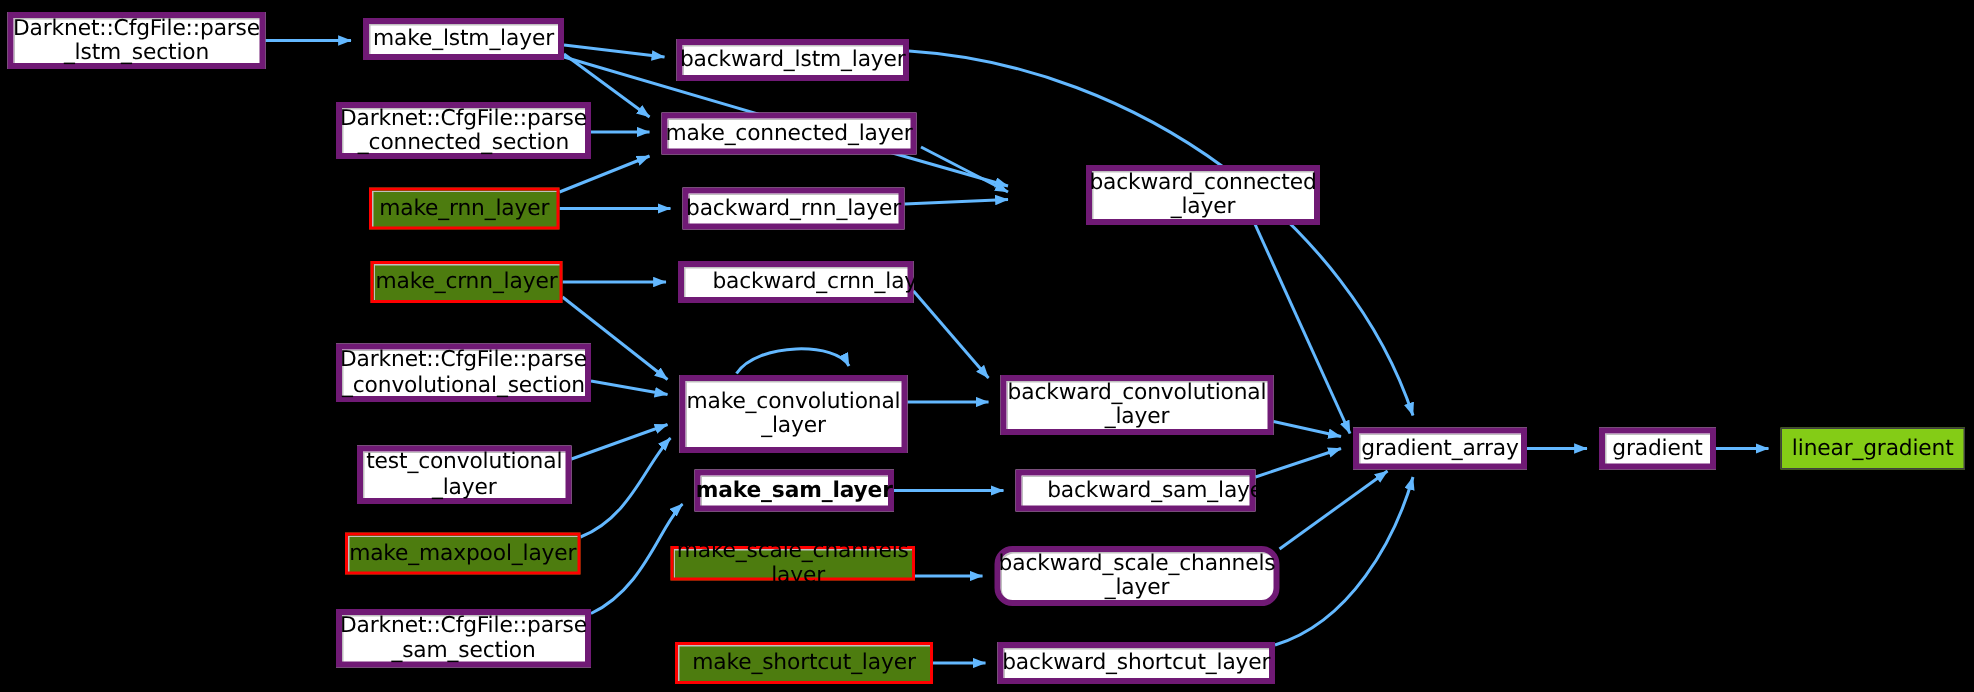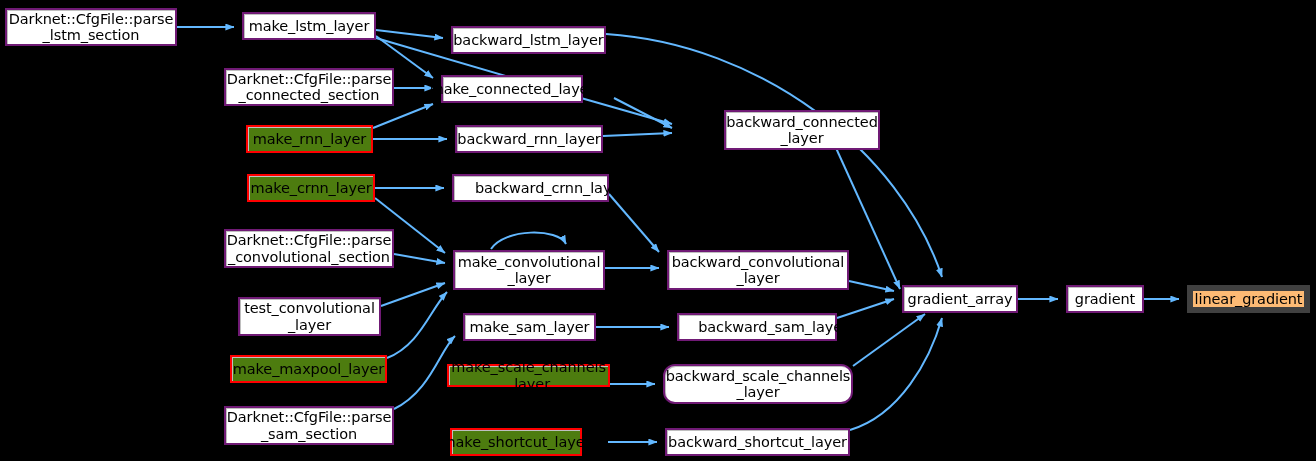--- a/index.html
+++ b/index.html
@@ -27,33 +27,33 @@
     position: absolute;
     box-sizing: border-box;
     display: flex;
     align-items: center;
     justify-content: center;
     text-align: center;
     font-size: 14.5px;
     line-height: 1.12;
     color: #000000;
     background: #ffffff;
-    border: 2px solid #701a75;
+    border: 4px solid #701a75;
     box-shadow: 1px 1px 0 0 #bfbfbf inset;
     white-space: pre-line;
     padding: 0 4px;
     letter-spacing: -0.1px;
   }
   .node.highlight {
     background: #4d7c0f;
     border: 2px solid #ff0000;
   }
   .node.current {
-    background: #fdba74;
-    border: 6px solid #404040;
+    background: #84cc16;
+    border: 1px solid #404040;
     box-shadow: none;
   }
 </style>
 </head>
 <body>
 
 <div id="callgraph">
   <svg id="edge-layer" viewBox="0 0 1316 461">
     <defs>
       <marker id="arrowhead" markerWidth="9" markerHeight="7" refX="8.6" refY="3.5" orient="auto" markerUnits="userSpaceOnUse">
@@ -92,43 +92,43 @@
         <path d="M1144,299 L1179,299" fill="none" stroke="#63b8ff" stroke-width="2" marker-end="url(#arrowhead)"></path>
       </g>
   </svg>
   <div id="nodes-group">
       <div class="node" style="left: 5px; top: 8px; width: 172px; height: 38px;">Darknet::CfgFile::parse
 _lstm_section</div>
       <div class="node" style="left: 242px; top: 12px; width: 134px; height: 28px;">make_lstm_layer</div>
       <div class="node" style="left: 451px; top: 26px; width: 155px; height: 28px;">backward_lstm_layer</div>
       <div class="node" style="left: 224px; top: 68px; width: 170px; height: 38px;">Darknet::CfgFile::parse
 _connected_section</div>
-      <div class="node" style="left: 441px; top: 75px; width: 142px; height: 28px;">make_connected_layer</div>
+      <div class="node" style="left: 441px; top: 75px; width: 170px; height: 28px;">make_connected_layer</div>
       <div class="node" style="left: 680px; top: 110px; width: 156px; height: 40px; margin-left: 44px;">backward_connected
 _layer</div>
       <div class="node highlight" style="left: 246px; top: 125px; width: 127px; height: 28px;">make_rnn_layer</div>
       <div class="node" style="left: 455px; top: 125px; width: 148px; height: 28px;">backward_rnn_layer</div>
       <div class="node highlight" style="left: 247px; top: 174px; width: 128px; height: 28px;">make_crnn_layer</div>
       <div class="node" style="left: 452px; top: 174px; width: 157px; height: 28px; padding-left: 44px;">backward_crnn_layer</div>
       <div class="node" style="left: 224px; top: 229px; width: 170px; height: 39px;">Darknet::CfgFile::parse
 _convolutional_section</div>
-      <div class="node" style="left: 453px; top: 250px; width: 152px; height: 40px;">make_convolutional
+      <div class="node" style="left: 453px; top: 250px; width: 152px; height: 52px;">make_convolutional
 _layer</div>
       <div class="node" style="left: 667px; top: 250px; width: 182px; height: 40px;">backward_convolutional
 _layer</div>
       <div class="node" style="left: 902px; top: 285px; width: 116px; height: 28px;">gradient_array</div>
       <div class="node" style="left: 1066px; top: 285px; width: 78px; height: 28px;">gradient</div>
       <div class="node current" style="left: 1187px; top: 285px; width: 123px; height: 28px;">linear_gradient</div>
       <div class="node" style="left: 238px; top: 297px; width: 143px; height: 39px;">test_convolutional
 _layer</div>
-      <div class="node" style="left: 463px; top: 313px; width: 133px; height: 28px;">make_sam_layer</div>
+      <div class="node" style="left: 463px; top: 313px; width: 133px; height: 28px; font-weight: bold;">make_sam_layer</div>
       <div class="node" style="left: 677px; top: 313px; width: 160px; height: 28px; padding-left: 36px;">backward_sam_layer</div>
       <div class="node highlight" style="left: 230px; top: 355px; width: 157px; height: 28px;">make_maxpool_layer</div>
       <div class="node highlight" style="left: 447px; top: 364px; width: 163px; height: 23px;">make_scale_channels
 _layer</div>
       <div class="node" style="left: 663px; top: 364px; width: 190px; height: 40px; border-radius: 12px;">backward_scale_channels
 _layer</div>
       <div class="node" style="left: 224px; top: 406px; width: 170px; height: 39px;">Darknet::CfgFile::parse
 _sam_section</div>
-      <div class="node highlight" style="left: 450px; top: 428px; width: 132px; height: 28px;">make_shortcut_layer</div>
+      <div class="node highlight" style="left: 450px; top: 428px; width: 172px; height: 28px;">make_shortcut_layer</div>
       <div class="node" style="left: 665px; top: 428px; width: 185px; height: 28px;">backward_shortcut_layer</div>
     </div>
 </div>
 
 </body></html>

